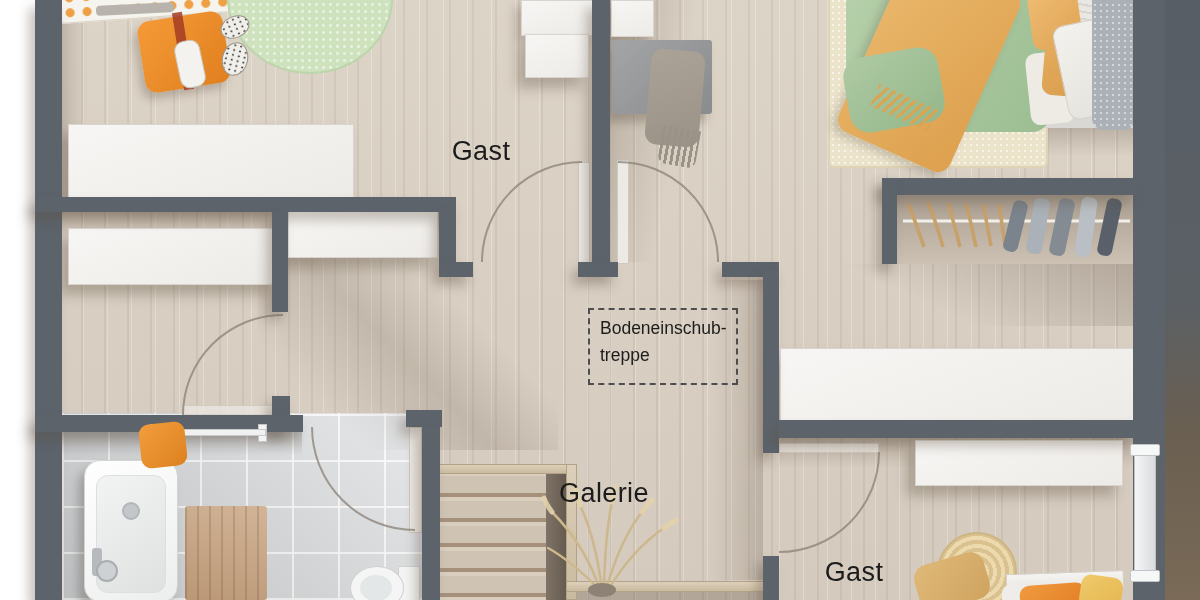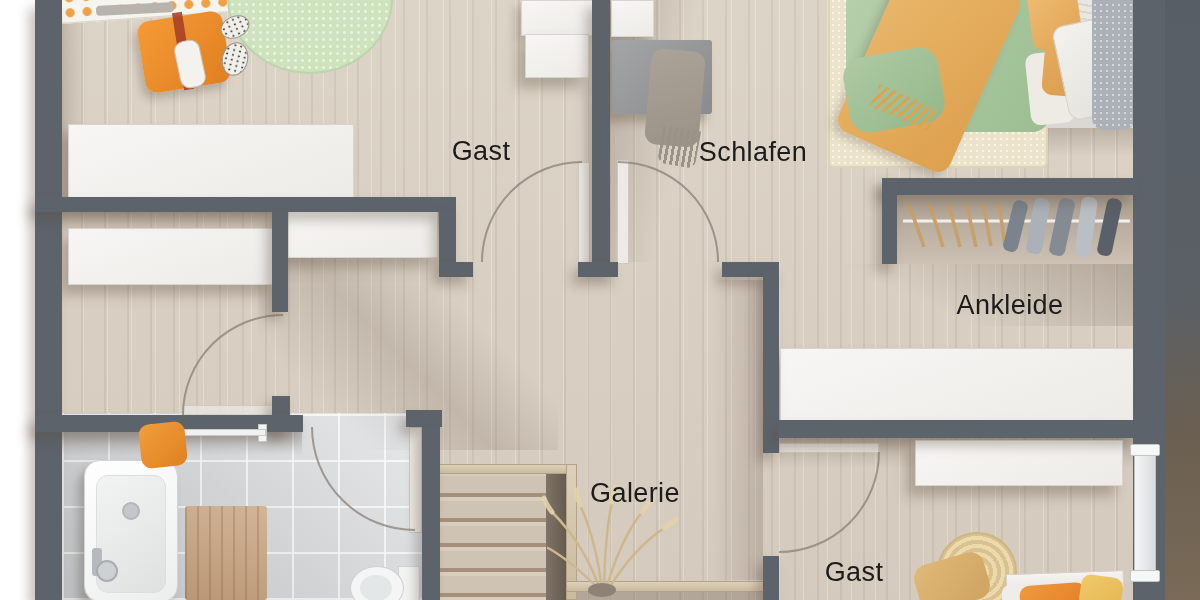--- a/index.html
+++ b/index.html
@@ -194,19 +194,21 @@
           <path d="M580,505 q-3,-9 -4,-15"></path>
         <path d="M612,502 q1,-9 3,-15"></path>
           <path d="M642,512 q5,-7 10,-12"></path>
         <path d="M664,528 q7,-5 12,-8"></path>
       </g>
       <ellipse cx="602" cy="590" rx="14" ry="7" fill="#8d8275" stroke="none"></ellipse>
     </g>
   </svg>
 
   <div class="abs label" style="left:481px;top:151px">Gast</div>
-  <div class="abs label" style="left:753px;top:152px">Schlafen</div>
-  <div class="abs label" style="left:1010px;top:305px">Ankleide</div>
-  <div class="abs label" style="left:635px;top:493px">Galerie</div>
+  <div class="abs label" style="left:604px;top:493px">Galerie</div>
   <div class="abs label" style="left:854px;top:572px">Gast</div>
 
+  <div class="abs hatch">
+    <span>Bodeneinschub-</span><br>
+    <span>treppe</span>
+  </div>
 
 </div>
 
 </body></html>

